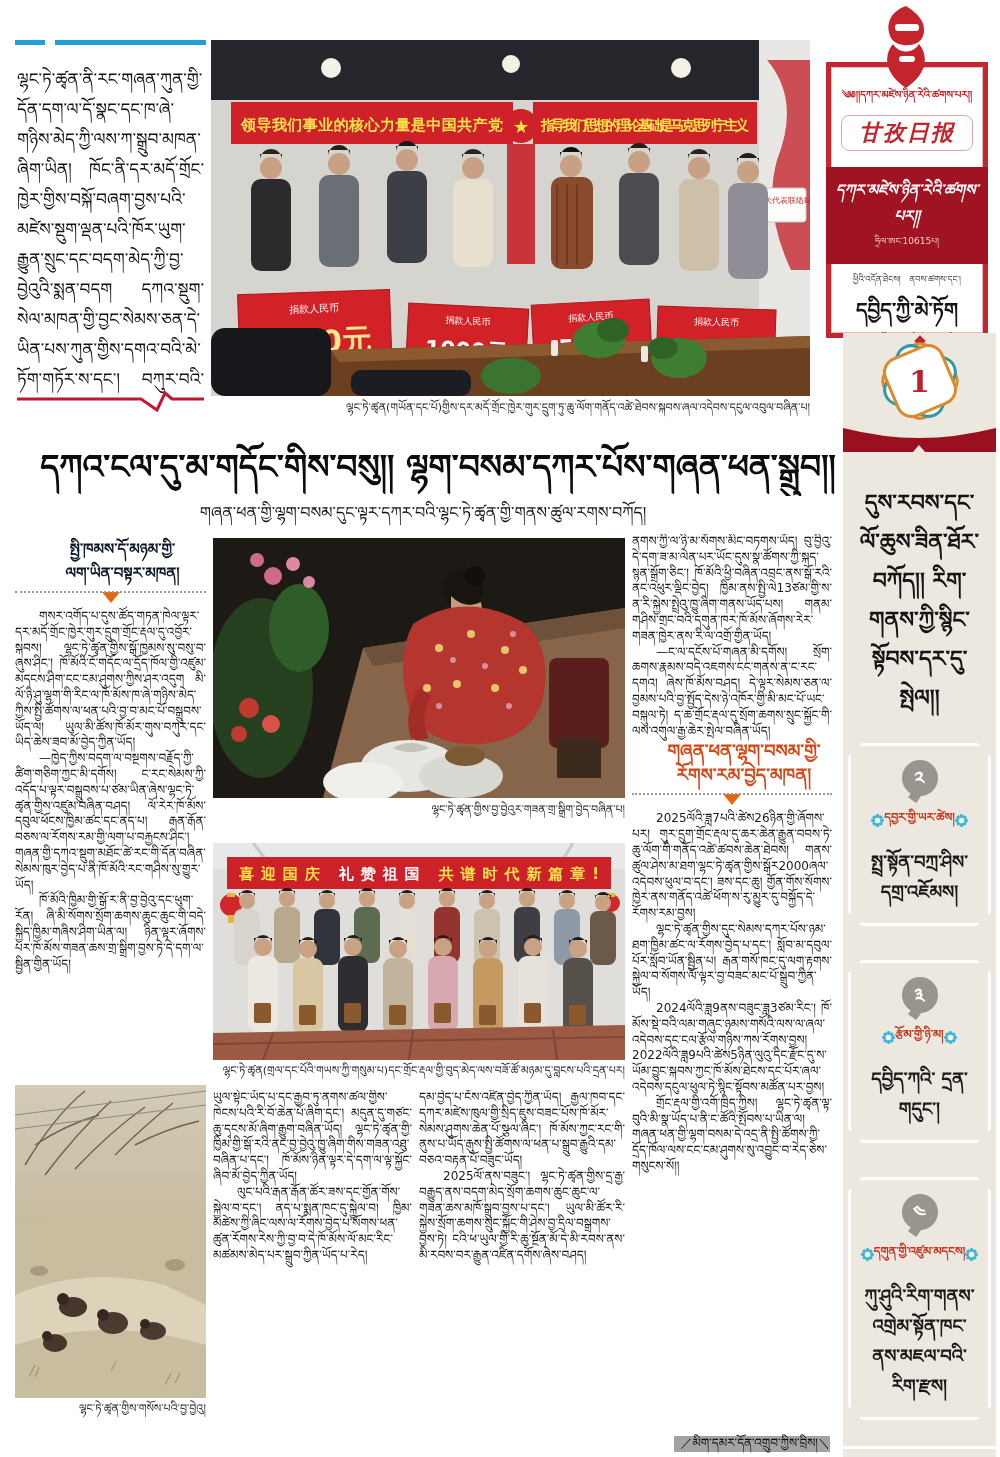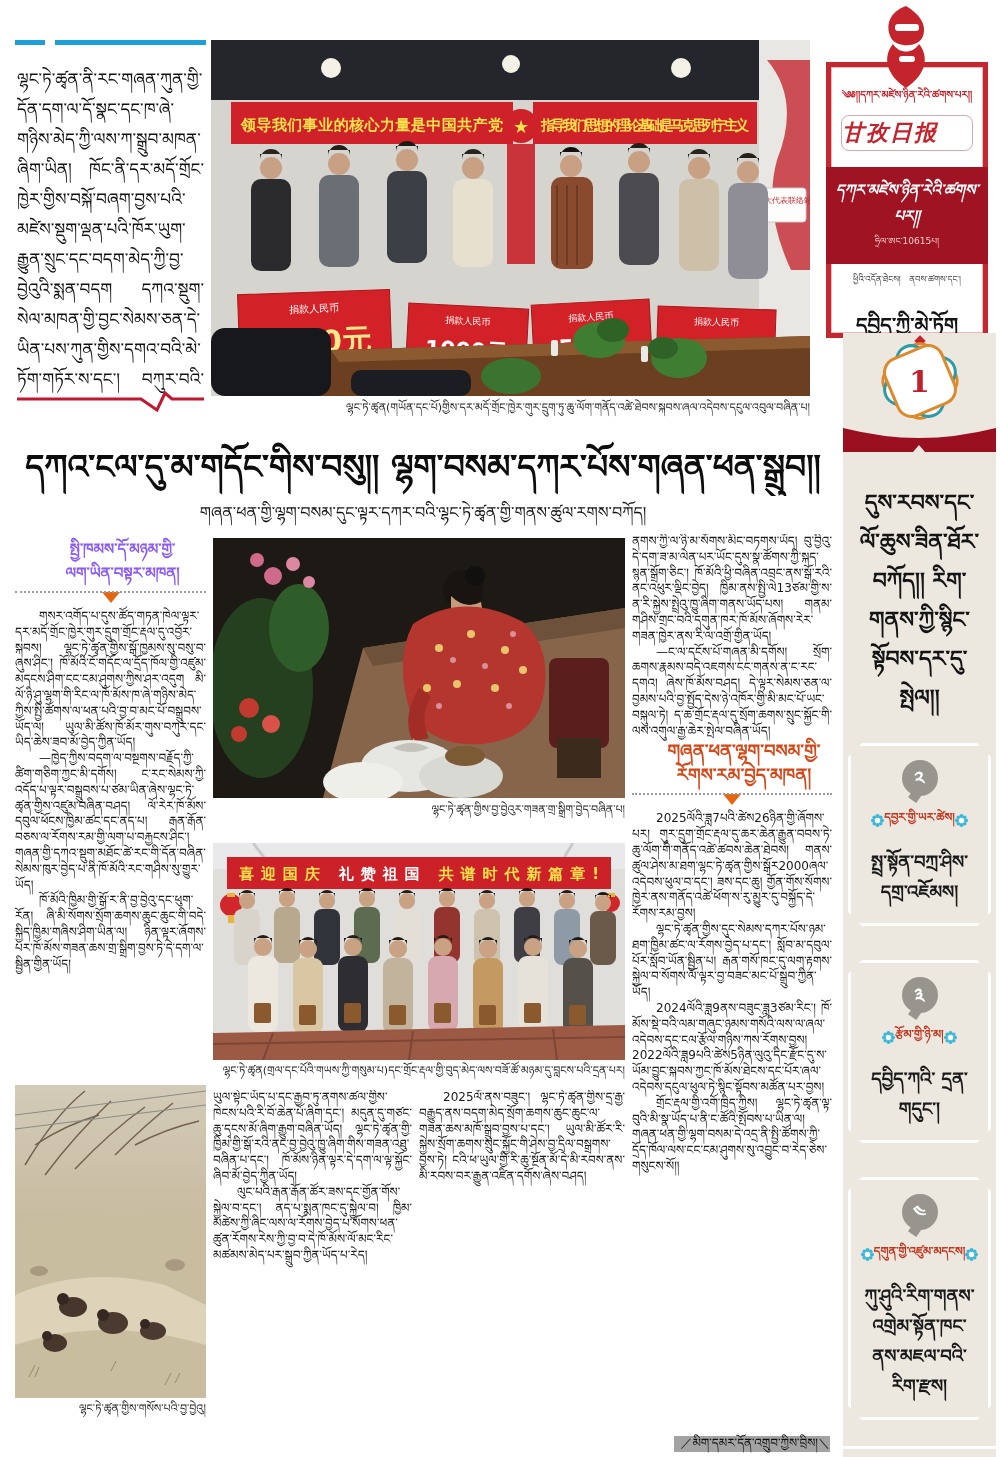--- a/index.html
+++ b/index.html
@@ -30,48 +30,48 @@
 
   .photo-bl{left:15px;top:1085px;width:191px;height:313px;}
   .cap-bl{left:15px;top:1401px;width:191px;}
 
   
   .masthead{left:820px;top:4px;width:172px;height:328px;}
   .mh-box{position:absolute;left:6px;top:58px;right:4px;height:266px;background:#fff;
           border:5px solid #c32730;box-shadow:0 0 0 1px #e9b9bc inset;}
   .mh-emblem{position:absolute;left:50%;top:0;transform:translateX(-50%);z-index:3;}
   .mh-arc{margin-top:16px;text-align:center;color:#c32730;font-size:10px;font-weight:bold;}
-  .mh-cn{margin:4px 10px 16px 10px;border:1px solid #d8a9ab;border-radius:8px;text-align:left;
+  .mh-cn{margin:4px 10px 16px 10px;border:1px solid #d8a9ab;border-radius:8px;text-align:center;
          color:#c3242c;font-size:22px;font-weight:bold;font-style:italic;padding:2px 0;letter-spacing:2px;}
   .mh-band{margin-top:6px;background:#a01323;color:#fff;text-align:center;padding:10px 2px 8px 2px;
            margin-left:-5px;margin-right:-5px;}
   .mh-band .t{font-size:15px;font-weight:bold;font-style:italic;line-height:26px;}
   .mh-band .issue{font-size:9px;color:#f3cdc9;margin-top:2px;}
   .mh-white{text-align:center;padding-top:6px;}
   .mh-edition{font-size:8.5px;color:#333;}
-  .mh-sup{font-size:20px;font-weight:bold;color:#151515;line-height:30px;margin-top:17px;}
+  .mh-sup{font-size:20px;font-weight:bold;color:#151515;line-height:30px;margin-top:2px;}
   .mh-date{font-size:10px;color:#222;margin-top:3px;}
   .mh-week{display:inline-block;margin-top:4px;color:#c3242c;font-size:9px;border:1px solid #e0b6b8;
            padding:1px 6px;}
   .mh-tibdate{font-size:9px;color:#222;margin-top:4px;}
 
   
-  .headline{left:15px;top:438px;width:816px;text-align:center;font-size:33px;font-weight:bold;
+  .headline{left:30px;top:438px;width:816px;text-align:center;font-size:33px;font-weight:bold;
             line-height:58px;white-space:nowrap;overflow:hidden;color:#0d0d0d;}
   .subtitle{left:15px;top:500px;width:816px;text-align:center;font-size:16px;color:#111;line-height:26px;}
 
   
   .bodycol{font-size:12px;line-height:15.8px;text-align:justify;color:#1a1a1a;overflow:hidden;}
   .bodycol p{margin:0;text-indent:24px;}
   .col-left{left:15px;top:537px;width:191px;height:545px;}
   .col-m1{left:213px;top:1090px;width:199px;height:364px;}
   .col-m2{left:419px;top:1090px;width:206px;height:364px;}
   .col-right{left:632px;top:534px;width:200px;height:920px;}
 
-  .byline{color:#8b5cf6;font-weight:bold;font-size:15px;line-height:24px;text-align:center;text-indent:0;}
+  .byline{color:#0f172a;font-weight:bold;font-size:15px;line-height:24px;text-align:center;text-indent:0;}
   .dotted-sep{border:none;border-top:2px dotted #9a9a9a;margin:6px 0 0 0;position:relative;}
   .tri-down{width:0;height:0;border-left:9px solid transparent;border-right:9px solid transparent;
             border-top:11px solid #e8650f;margin:-1px auto 6px auto;}
   .red-subhead{color:#d4491a;font-weight:bold;font-size:18px;line-height:24px;text-align:center;text-indent:0;margin-top:4px;}
   .signature{position:absolute;right:2px;bottom:2px;font-size:12px;color:#111;background:#a3a3a3;padding-left:6px;}
 
   
   .sidebar{left:843px;top:333px;width:153px;height:1124px;background:#ece7df;}
   .badge1{position:relative;width:80px;height:80px;margin:8px auto 0 auto;}
   .badge1 .dot{position:absolute;left:50%;top:-4px;width:8px;height:8px;background:#c3242c;transform:translateX(-50%) rotate(45deg);}
@@ -437,20 +437,21 @@
   </div>
 
   <div class="abs caption cap-m1">ལྷང་ཏེ་ཚྭན་གྱིས་བྱ་བྱེའུར་གཟན་གྲ་སྒྲིག་བྱེད་བཞིན་པ།</div>
   <div class="abs caption cap-m2">ལྷང་ཏེ་ཚྭན(གྲལ་དང་པོའི་གཡས་ཀྱི་གསུམ་པ)དང་གྲོང་རྡལ་གྱི་བུད་མེད་ལས་བཟོ་ཚོ་མཉམ་དུ་བླངས་པའི་དྲན་པར།</div>
 
   <div class="abs bodycol col-m1">
     <p style="text-indent:0">ཡུལ་སྟེང་ཡོད་པ་དང་རྒྱབ་ཏུ་ནགས་ཚལ་གྱིས་ཁེངས་པའི་རི་བོ་ཆེན་པོ་ཞིག་དང་། མདུན་དུ་གཙང་ཆུ་དྭངས་མོ་ཞིག་རྒྱུག་བཞིན་ཡོད། ལྷང་ཏེ་ཚྭན་གྱི་ཁྱིམ་གྱི་སྒོ་རའི་ནང་བྱ་བྱེའུ་ཁྱུ་ཞིག་གིས་གཟན་འཐུ་བཞིན་པ་དང་། ཁོ་མོས་ཉིན་ལྟར་དེ་དག་ལ་ལྟ་སྐྱོང་ཞིབ་མོ་བྱེད་ཀྱིན་ཡོད།</p>
     <p>ལུང་པའི་རྒན་རྒོན་ཚོར་ཟས་དང་གྱོན་གོས་སྐྱེལ་བ་དང་། ནད་པ་སྨན་ཁང་དུ་སྐྱེལ་བ། ཁྱིམ་མཚེས་ཀྱི་ཞིང་ལས་ལ་རོགས་བྱེད་པ་སོགས་ཕན་ཚུན་རོགས་རེས་ཀྱི་བྱ་བ་དེ་ཁོ་མོས་ལོ་མང་རིང་མཚམས་མེད་པར་སྒྲུབ་ཀྱིན་ཡོད་པ་རེད།</p>
   </div>
   <div class="abs bodycol col-m2">
+    <p style="text-indent:0">དམ་བྱེད་པ་ངོས་འཛིན་བྱེད་ཀྱིན་ཡོད། རྒྱལ་ཁབ་དང་དཀར་མཛེས་ཁུལ་གྱི་སྲིད་ཇུས་བཟང་པོས་ཁོ་མོར་སེམས་ཤུགས་ཆེན་པོ་སྩལ་ཞིང་། ཁོ་མོས་ཀྱང་རང་གི་ནུས་པ་ཡོད་རྒུས་སྤྱི་ཚོགས་ལ་ཕན་པ་སྒྲུབ་རྒྱུའི་དམ་བཅའ་བརྟན་པོ་བཟུང་ཡོད།</p>
     <p>2025ལོ་ནས་བཟུང་། ལྷང་ཏེ་ཚྭན་གྱིས་དྲ་རྒྱ་བརྒྱུད་ནས་བདག་མེད་སྲོག་ཆགས་ཆུང་ཆུང་ལ་གཟན་ཆས་མཁོ་སྒྲུབ་བྱས་པ་དང་། ཡུལ་མི་ཚོར་རི་སྐྱེས་སྲོག་ཆགས་སྲུང་སྐྱོང་གི་ཤེས་བྱ་དྲིལ་བསྒྲགས་བྱས་ཏེ། ངའི་ཕ་ཡུལ་གྱི་རི་ཆུ་སྔོན་མོ་དེ་མི་རབས་ནས་མི་རབས་བར་རྒྱུན་འཛིན་དགོས་ཞེས་བཤད།</p>
   </div>
 
   <div class="abs bodycol col-right">
     <p style="text-indent:0">ནགས་ཀྱི་ལ་ཉི་མ་སོགས་མིང་བཏགས་ཡོད། བུ་བྱིའུ་དེ་དག་ཟ་མ་ལེན་པར་ཡོང་དུས་སྣ་ཚོགས་ཀྱི་སྐད་སྙན་སྒྲོག་ཅིང་། ཁོ་མོའི་ཕྱི་བཞིན་འབྲང་ནས་སྒོ་རའི་ནང་འཕུར་ལྡིང་བྱེད། ཁྱིམ་ནས་སྤྱི་ལེ13ཙམ་གྱི་ས་ན་རི་སྐྱེས་སྤྲེའུ་ཁྱུ་ཞིག་གནས་ཡོད་པས། གནམ་གཤིས་གྲང་བའི་དགུན་ཁར་ཁོ་མོས་ཞོགས་རེར་གཟན་ཁྱེར་ནས་རི་ལ་འགྲོ་གྱིན་ཡོད།</p>
     <p>—ང་ལ་དངོས་པོ་གཞན་མི་དགོས། སྲོག་ཆགས་རྣམས་བདེ་འཇགས་ངང་གནས་ན་ང་རང་དགའ། ཞེས་ཁོ་མོས་བཤད། དེ་ལྟར་སེམས་ཅན་ལ་བྱམས་པའི་བྱ་སྤྱོད་དེས་ཉེ་འཁོར་གྱི་མི་མང་པོ་ཡང་བསྐུལ་ཏེ། ད་ཆ་གྲོང་རྡལ་དུ་སྲོག་ཆགས་སྲུང་སྐྱོང་གི་ལས་འགུལ་རྒྱ་ཆེར་སྤེལ་བཞིན་ཡོད།</p>
     <p class="red-subhead">གཞན་ཕན་ལྷག་བསམ་གྱི་</p>
     <p class="red-subhead" style="margin-top:0">རོགས་རམ་བྱེད་མཁན།</p>
     <hr class="dotted-sep">
     <div class="tri-down"></div>

